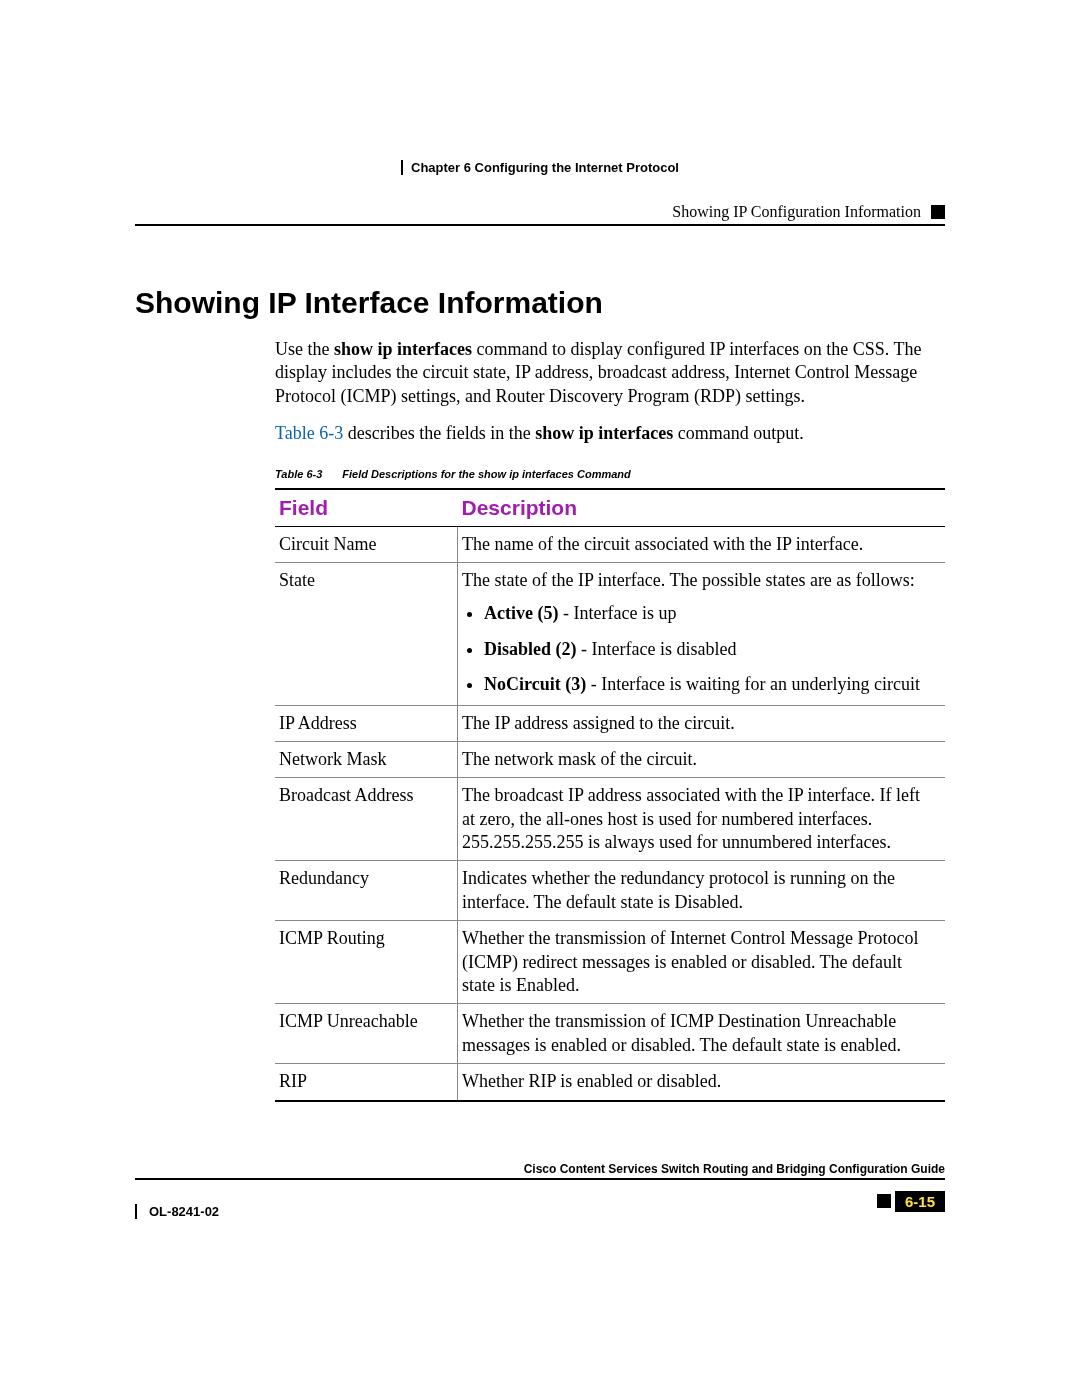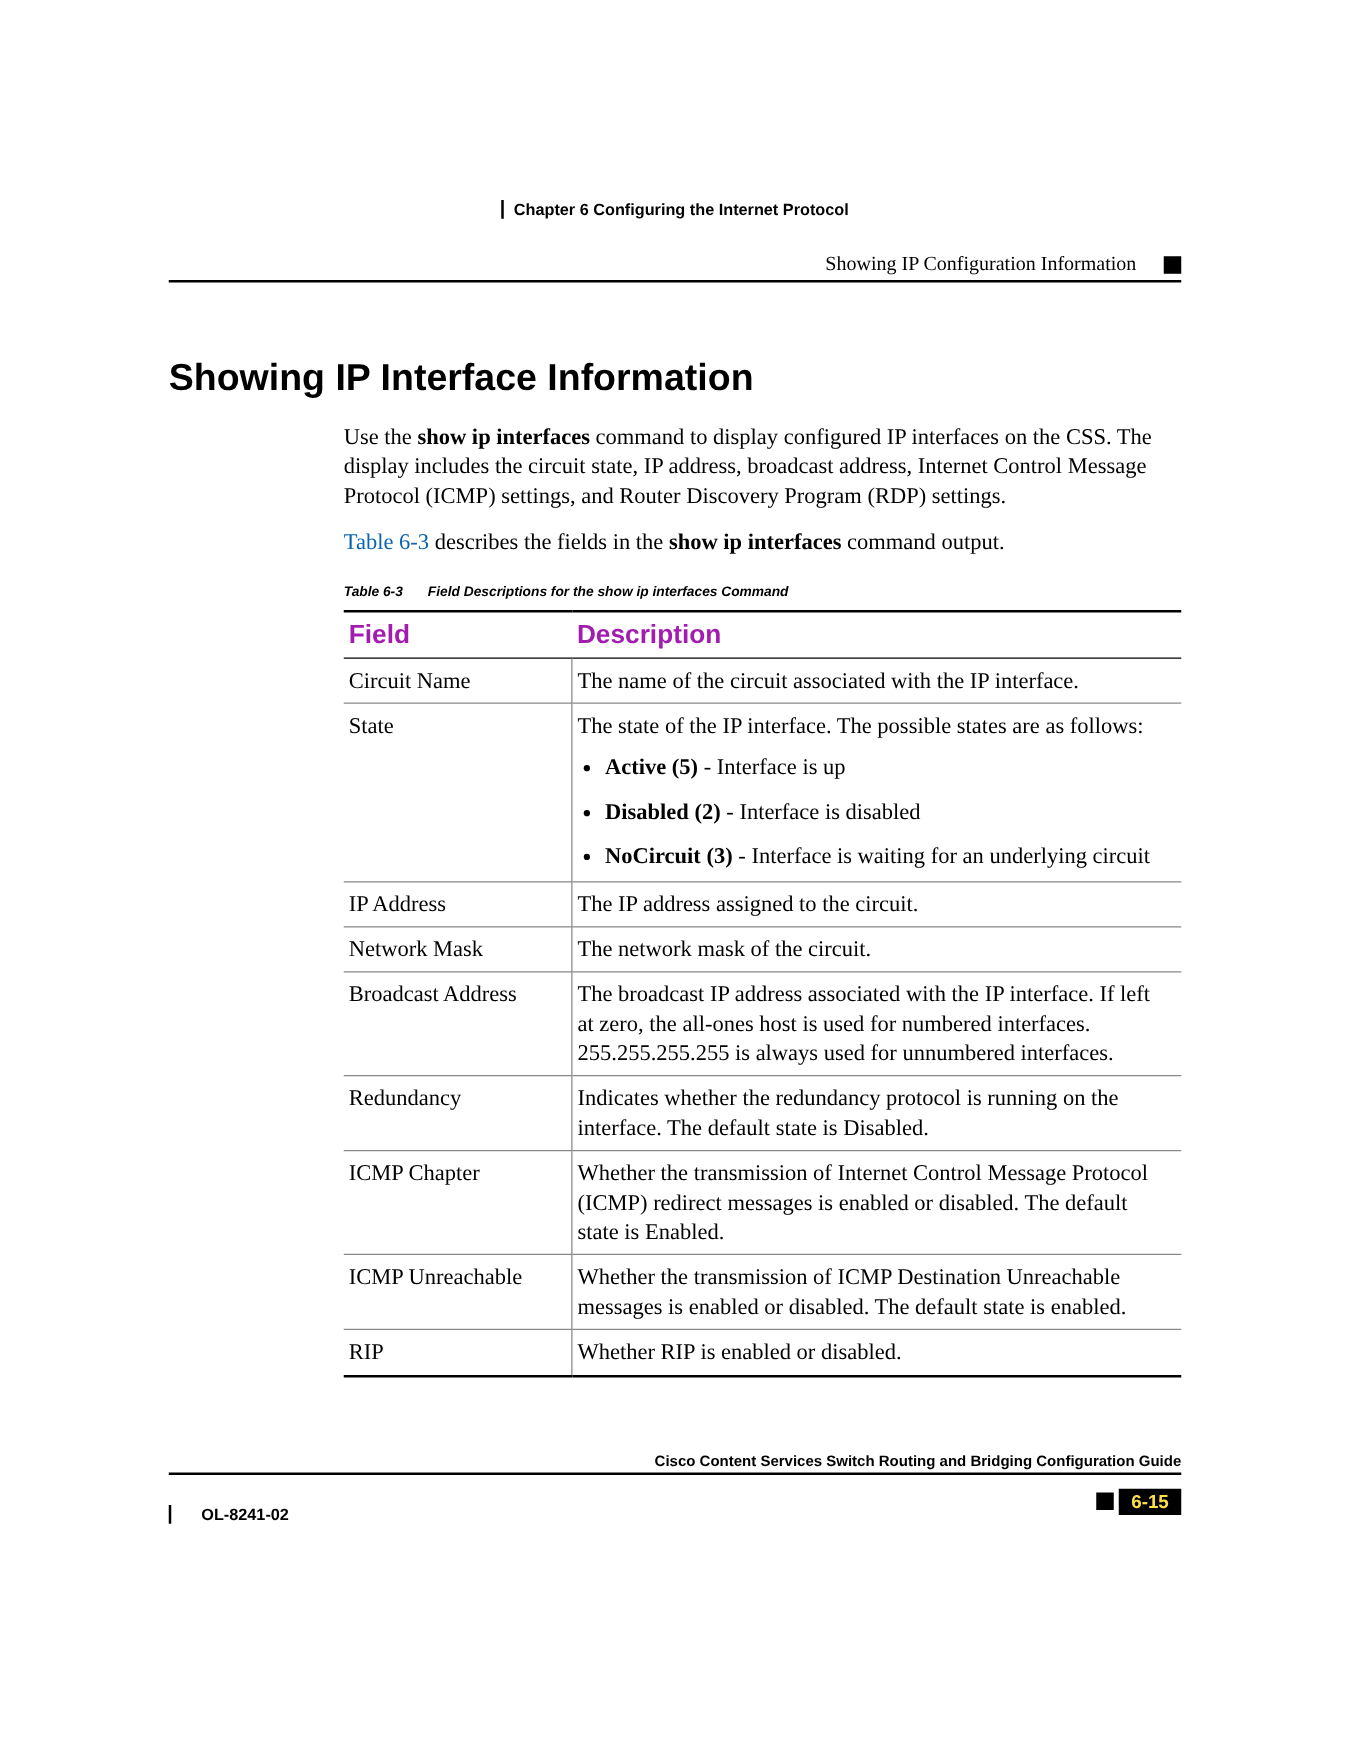--- a/index.html
+++ b/index.html
@@ -27,21 +27,21 @@
     border-left: 2px solid #000;
     padding-left: 8px;
   }
   .running-header-right {
     padding-top: 22px;
     border-bottom: 2px solid #000;
     width:100%;
     display:flex;
     justify-content:flex-end;
     align-items:center;
-    gap:22px;
+    gap:10px;
     padding-bottom:3px;
   }
   .running-header-right .marker {
     width: 14px;
     height: 14px;
     background: #000;
     display: inline-block;
   }
   h1.section-title {
     font-family: Arial, Helvetica, sans-serif;
@@ -121,21 +121,21 @@
     display: flex;
     justify-content: space-between;
     align-items: center;
     padding-top: 4px;
   }
   .footer-left {
     font-family: Arial, Helvetica, sans-serif;
     font-size: 13px;
     font-weight: bold;
     border-left: 2px solid #000;
-    padding-left: 24px;
+    padding-left: 12px;
     margin-top: 20px;
   }
   .page-number-wrap {
     display:flex;
     align-items:center;
   }
   .page-number-wrap .sq {
     width:14px; height:14px; background:#000; margin-right:4px;
   }
   .page-number {
@@ -208,21 +208,21 @@
         </tr>
         <tr>
           <td>Broadcast Address</td>
           <td>The broadcast IP address associated with the IP interface. If left at zero, the all-ones host is used for numbered interfaces. 255.255.255.255 is always used for unnumbered interfaces.</td>
         </tr>
         <tr>
           <td>Redundancy</td>
           <td>Indicates whether the redundancy protocol is running on the interface. The default state is Disabled.</td>
         </tr>
         <tr>
-          <td>ICMP Chapter</td>
+          <td>ICMP Routing</td>
           <td>Whether the transmission of Internet Control Message Protocol (ICMP) redirect messages is enabled or disabled. The default state is Enabled.</td>
         </tr>
         <tr>
           <td>ICMP Unreachable</td>
           <td>Whether the transmission of ICMP Destination Unreachable messages is enabled or disabled. The default state is enabled.</td>
         </tr>
         <tr>
           <td>RIP</td>
           <td>Whether RIP is enabled or disabled.</td>
         </tr>

